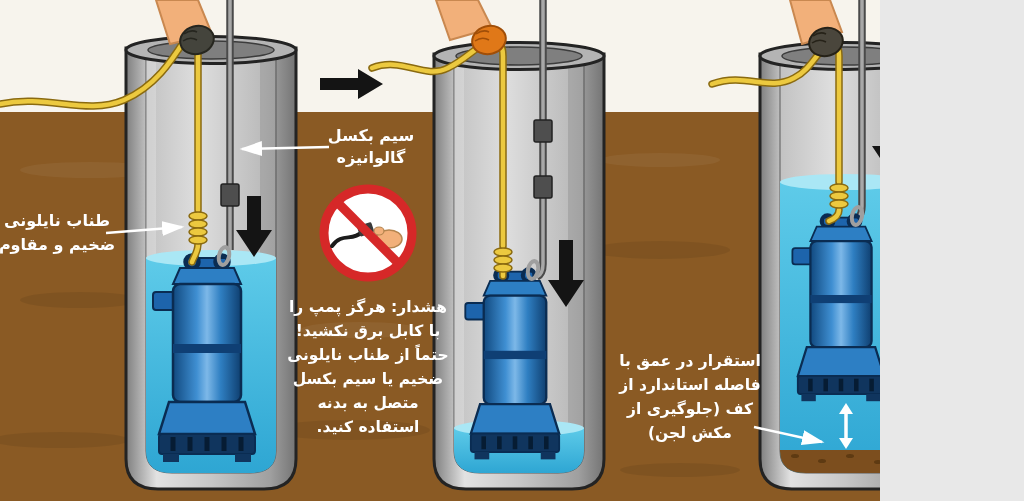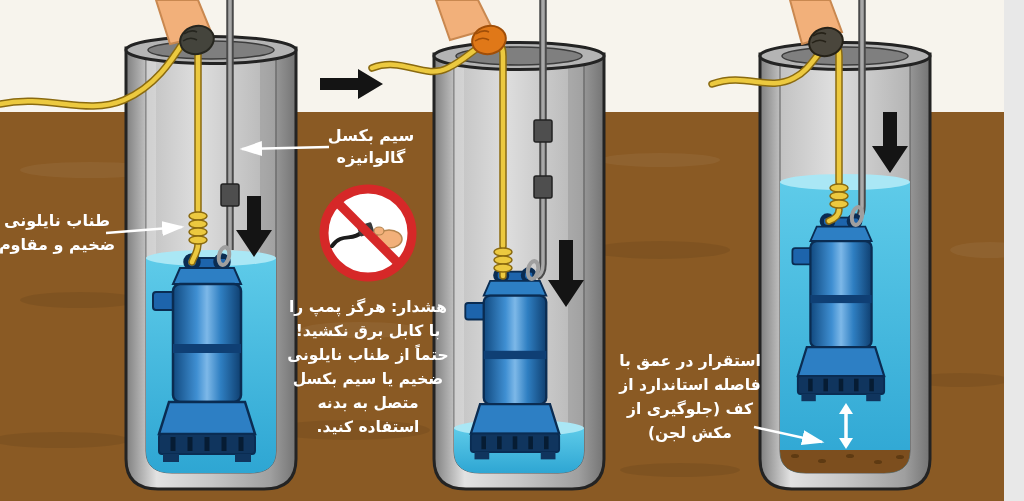--- a/index.html
+++ b/index.html
@@ -1,16 +1,16 @@
 <!DOCTYPE html>
 <html style="--sky: #f7f4ed; --ground: #8a5a24; --water: #46bde2; --water_surface: #aae7f5; --pump_blue: #2d7fc4; --rope_yellow: #ecc93f; --cable_gray: #a8a8a8; --prohibition_red: #d62828; --label_text: #ffffff; --sediment: #7c4e1e;"><head>
 <meta charset="utf-8">
 <style>
   html,body{margin:0;padding:0;background:#e8e8e8;}
-  .stage{position:relative;width:1004px;height:501px;overflow:hidden;background:var(--sky,#f7f4ed);}
+  .stage{position:relative;width:880px;height:501px;overflow:hidden;background:var(--sky,#f7f4ed);}
   svg{display:block;}
   text{font-family:"DejaVu Sans","Liberation Sans",sans-serif;font-weight:700;direction:rtl;}
   .lbl{font-size:16px;fill:var(--label_text,#ffffff);}
   .warn{font-size:15.5px;fill:var(--label_text,#ffffff);}
 </style>
 </head>
 <body>
 
 <div class="stage">
 <svg width="1024" height="501" viewBox="0 0 1024 501" xmlns="http://www.w3.org/2000/svg">

